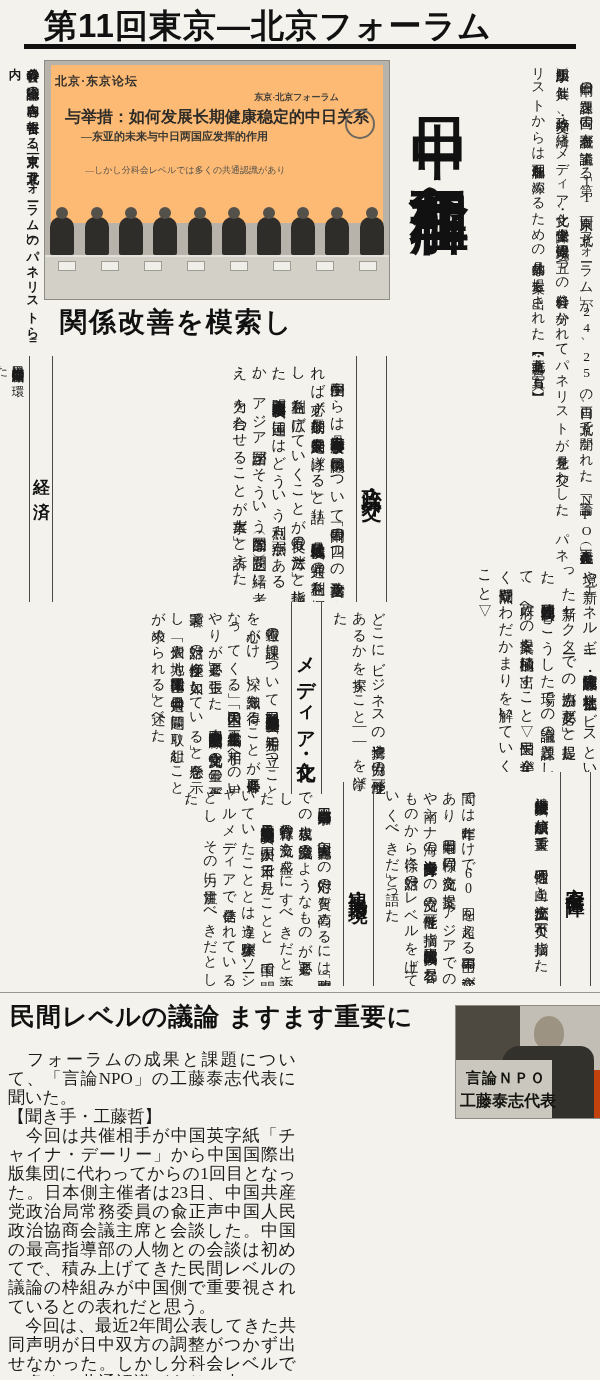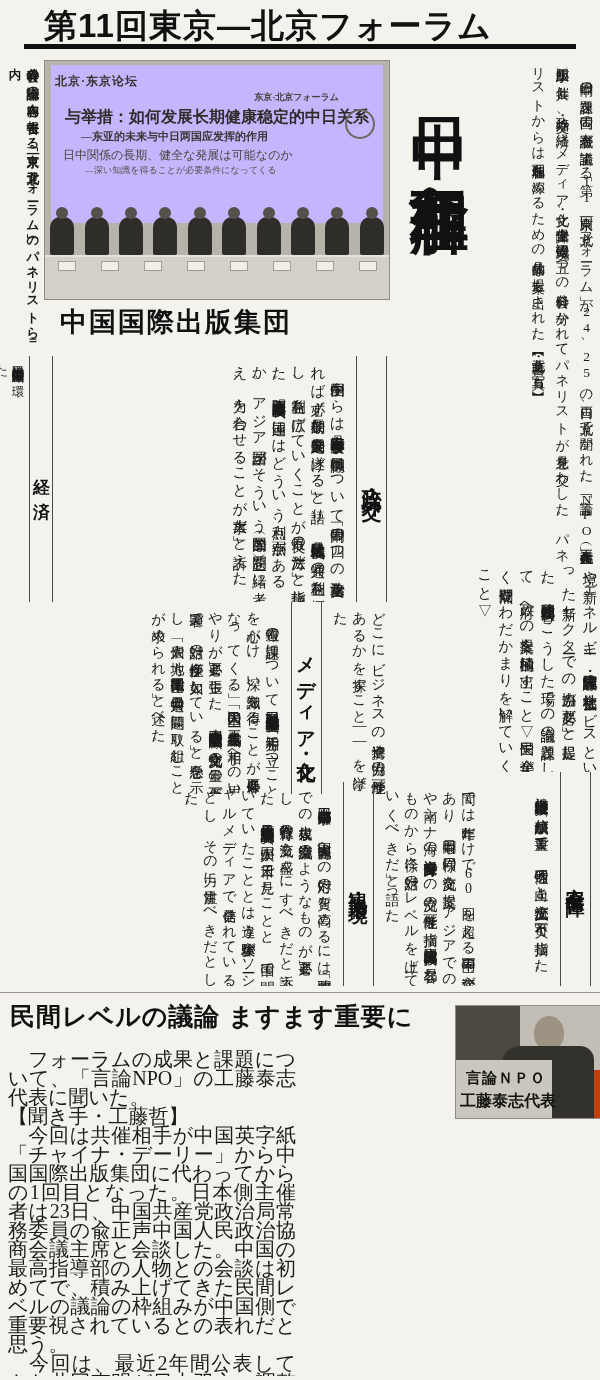--- a/index.html
+++ b/index.html
@@ -25,21 +25,21 @@
   
   .photo-caption{
     position:absolute;left:4px;top:58px;height:292px;width:38px;
     font-family:"Liberation Sans", sans-serif;font-size:12.5px;line-height:18px;
     font-weight:600;letter-spacing:1px;overflow:hidden;
   }
   .news-photo{
     position:absolute;left:44px;top:60px;width:346px;height:240px;margin:0;
     background:#b7b3ab;border:1px solid #8f8c85;box-sizing:border-box;overflow:hidden;
   }
-  .backdrop{position:absolute;left:6px;top:4px;right:6px;height:158px;background:#c4b5fd;}
+  .backdrop{position:absolute;left:6px;top:4px;right:6px;height:158px;background:#fdba74;}
   .bk-logo-left{position:absolute;left:4px;top:8px;font-size:12px;font-weight:bold;color:#33312d;letter-spacing:1px;}
   .bk-logo-right{position:absolute;right:44px;top:26px;font-size:9px;font-weight:bold;color:#45423c;}
   .bk-line1{position:absolute;left:14px;top:42px;font-size:16px;font-weight:bold;color:#2e2c28;white-space:nowrap;}
   .bk-line2{position:absolute;left:30px;top:64px;font-size:11px;font-weight:bold;color:#3a3833;white-space:nowrap;}
   .bk-line3{position:absolute;left:12px;top:82px;font-size:12px;color:#4a473f;white-space:nowrap;}
   .bk-line4{position:absolute;left:34px;top:99px;font-size:9px;color:#55524a;white-space:nowrap;}
   .forum-circle{position:absolute;right:8px;top:44px;width:26px;height:26px;border:2px solid #6b685f;border-radius:50%;}
   .panel-row{position:absolute;left:0;bottom:44px;width:100%;height:46px;display:flex;justify-content:space-around;align-items:flex-end;}
   .figure-sil{width:24px;height:38px;background:#2f2d29;border-radius:10px 10px 2px 2px;position:relative;}
   .figure-sil::before{content:"";position:absolute;top:-10px;left:6px;width:12px;height:12px;border-radius:50%;background:#54504a;}
@@ -90,21 +90,21 @@
     position:absolute;left:450px;top:1000px;width:148px;height:114px;margin:5px;
     background:#c2410c;border:1px solid #8f8c85;box-sizing:border-box;overflow:hidden;
   }
   .pt-shelf{position:absolute;left:0;top:0;width:64px;height:60px;background:#4d4941;}
   .pt-wall{position:absolute;right:0;top:0;width:84px;height:64px;background:#c2beb5;}
   .pt-head{position:absolute;right:38px;top:10px;width:30px;height:34px;border-radius:50% 50% 45% 45%;background:#9d9383;}
   .pt-suit{position:absolute;right:8px;top:40px;width:92px;height:74px;border-radius:18px 14px 0 0;background:#33312c;}
   .pt-caption-panel{position:absolute;left:0;bottom:0;width:96px;height:58px;background:#cac7bf;}
   .pt-cap1{position:absolute;left:10px;bottom:30px;font-family:"Liberation Sans", sans-serif;font-weight:bold;font-size:15px;color:#14140f;letter-spacing:1px;}
   .pt-cap2{position:absolute;left:4px;bottom:6px;font-family:"Liberation Sans", sans-serif;font-weight:bold;font-size:16px;color:#14140f;}
-  .iv-col{position:absolute;font-size:20px;line-height:19px;letter-spacing:0;text-align:justify;}
+  .iv-col{position:absolute;font-size:17px;line-height:19px;letter-spacing:0;text-align:justify;}
   .iv-col p{margin:0;}
   .iv-left{left:8px;top:1050px;width:288px;height:326px;overflow:hidden;}
   .iv-right{left:304px;top:1118px;width:292px;height:258px;overflow:hidden;}
   .byline{padding-right:34px;}
 </style>
 </head>
 <body>
 
 <div class="page">
 
@@ -114,22 +114,21 @@
   </header>
 
   <div class="photo-caption v">分科会の議論の内容を報告する「東京―北京フォーラム」のパネリストら＝北京市内</div>
 
   <figure class="news-photo">
     <div class="backdrop">
       <span class="bk-logo-left">北京·东京论坛</span>
       <span class="bk-logo-right">东京·北京フォーラム</span>
       <div class="bk-line1">与举措：如何发展长期健康稳定的中日关系</div>
       <div class="bk-line2">—东亚的未来与中日两国应发挥的作用</div>
-      <div class="bk-line3">日中関係の長期、健全な発展は可能なのか</div>
-      <div class="bk-line4">—深い知識を得ることが必要条件になってくる</div>
+      <div class="bk-line4">—しかし分科会レベルでは多くの共通認識があり</div>
       <div class="forum-circle"></div>
     </div>
     <div class="panel-row" id="panel-row">
         <div class="figure-sil"></div>
         <div class="figure-sil"></div>
         <div class="figure-sil"></div>
         <div class="figure-sil"></div>
         <div class="figure-sil"></div>
         <div class="figure-sil"></div>
         <div class="figure-sil"></div>
@@ -146,21 +145,21 @@
         <div class="placard"></div>
         <div class="placard"></div>
         <div class="placard"></div>
       </div>
   </figure>
 
   <h2 class="headline-v v">日中　相互理解へ</h2>
 
   <div class="lead v">　日中間の課題を両国の有識者が議論する「第11回東京―北京フォーラム」が24、25の両日、北京で開かれた。「言論NPO」（工藤泰志代表）と中国外文局（中国国際出版集団）が共催し、政治・外交、経済、メディア・文化、安全保障、観光・環境の五つの分科会に分かれてパネリストが意見を交わした。パネリストからは相互理解を深めるための具体的な提案も出された。【北京・工藤哲、写真も】</div>
 
-  <h3 class="subhead">中国国際出版集団</h3>
+  <h3 class="subhead">関係改善を模索し</h3>
 
   <div class="band band-politics v">
     <div class="sec-label">政治・外交</div>
     <p>　中国側からは呉寄南上海日本学会会長が日中関係について「中日間の四つの政治文書を守れば必ず長期的な安定的発展を遂げる」と語り、呉建民元駐仏大使は「共通の利益を探し、利益を広げていくことが最良の方法だ」と指摘した。明石康元国連事務次長は「国連にはどういう利点、弱点があるか。アジア諸国がそういう（国際的な）問題を一緒に考え、力を合わせることが大事だ」と訴えた。</p>
   </div>
 
   <div class="econ-strip v">
     <div class="sec-label">経　済</div>
     <p>槍田松瑩三井物産顧問は「環</p>
     <p>た。</p>

